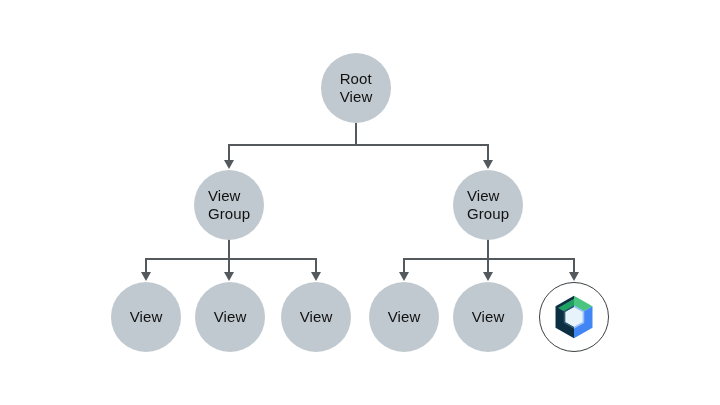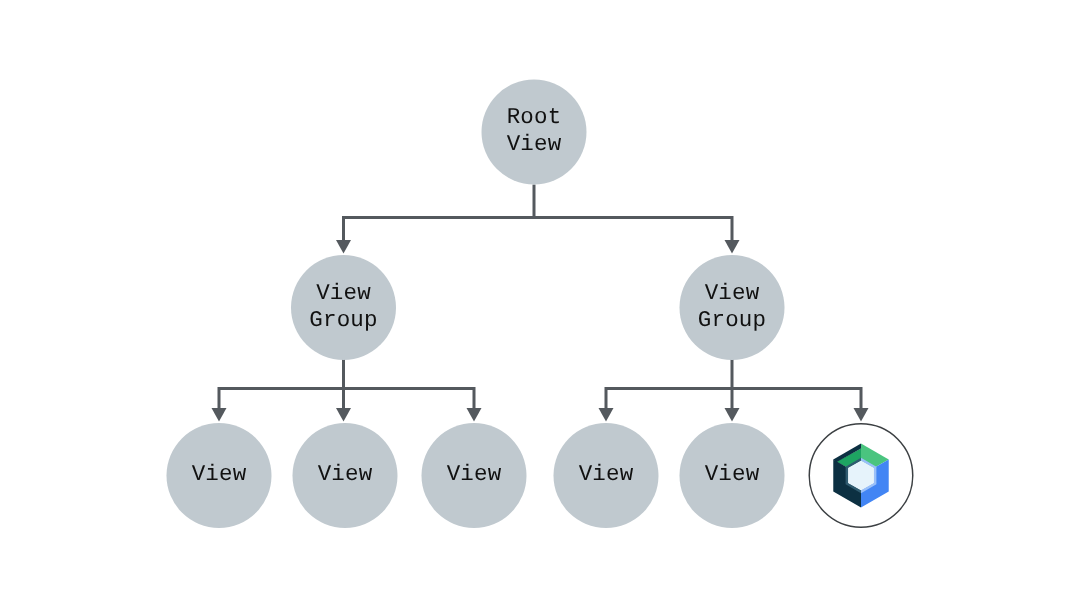--- a/index.html
+++ b/index.html
@@ -17,23 +17,22 @@
     width: 720px; height: 405px;
   }
   .node {
     position: absolute;
     width: 70px; height: 70px;
     border-radius: 50%;
     background: #C0C9CF;
     display: flex;
     align-items: center;
     justify-content: center;
-    text-align: center;
+    text-align: left;
     box-sizing: border-box;
-    font-family: Liberation Mono, monospace;
   }
   .node-label {
     font-size: 15px;
     line-height: 18px;
     color: #111111;
     white-space: pre-line;
     letter-spacing: 0.1px;
   }
   .node--root  { left: 321px; top: 53px; }
   .node--g1    { left: 194px; top: 170px; }

